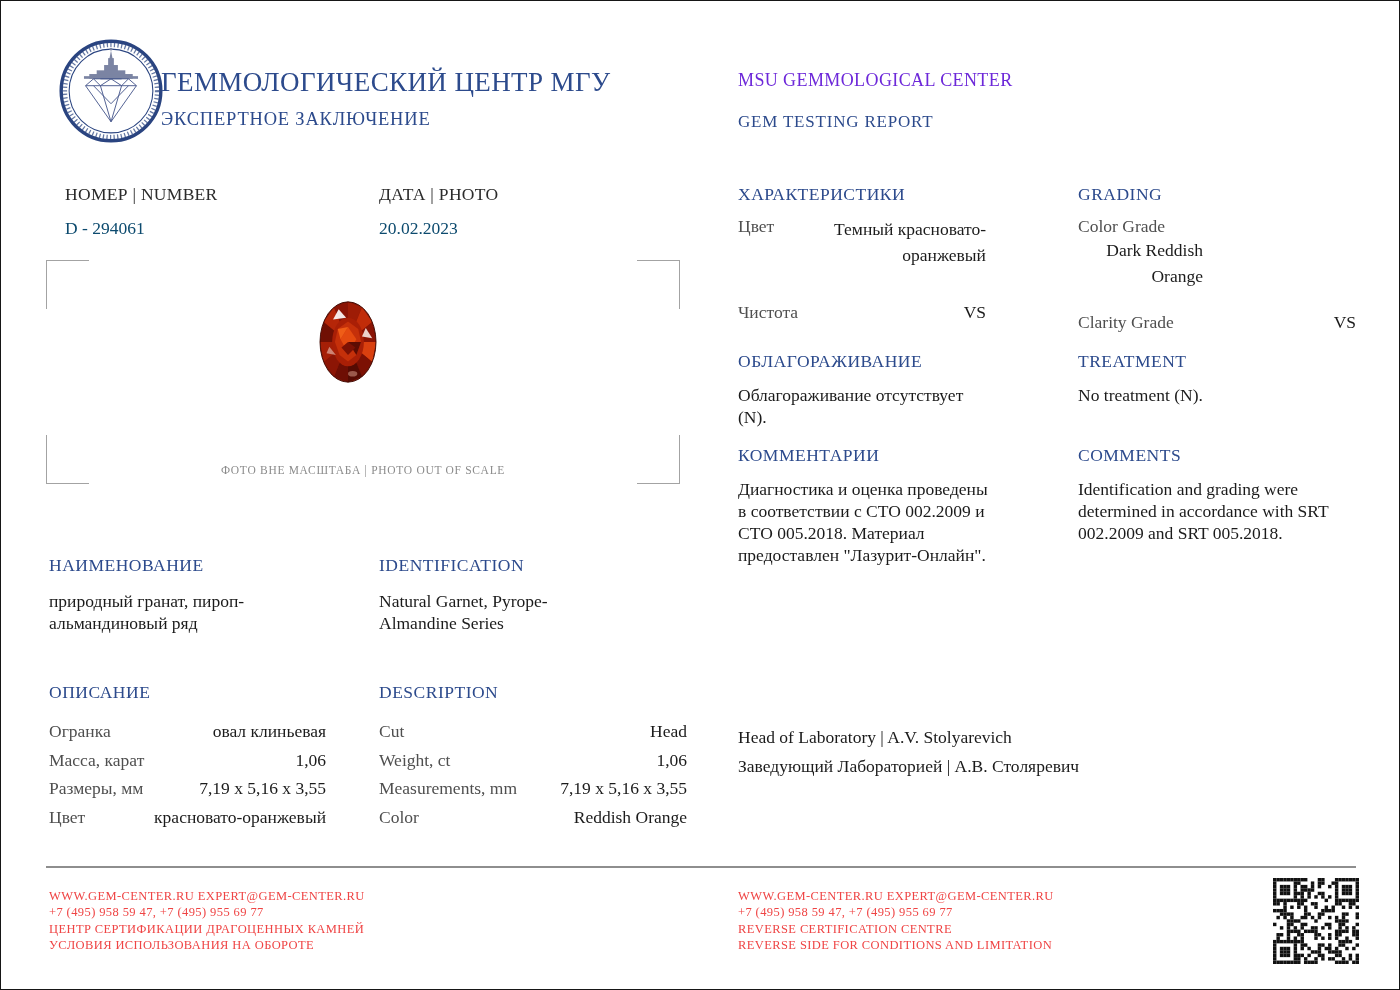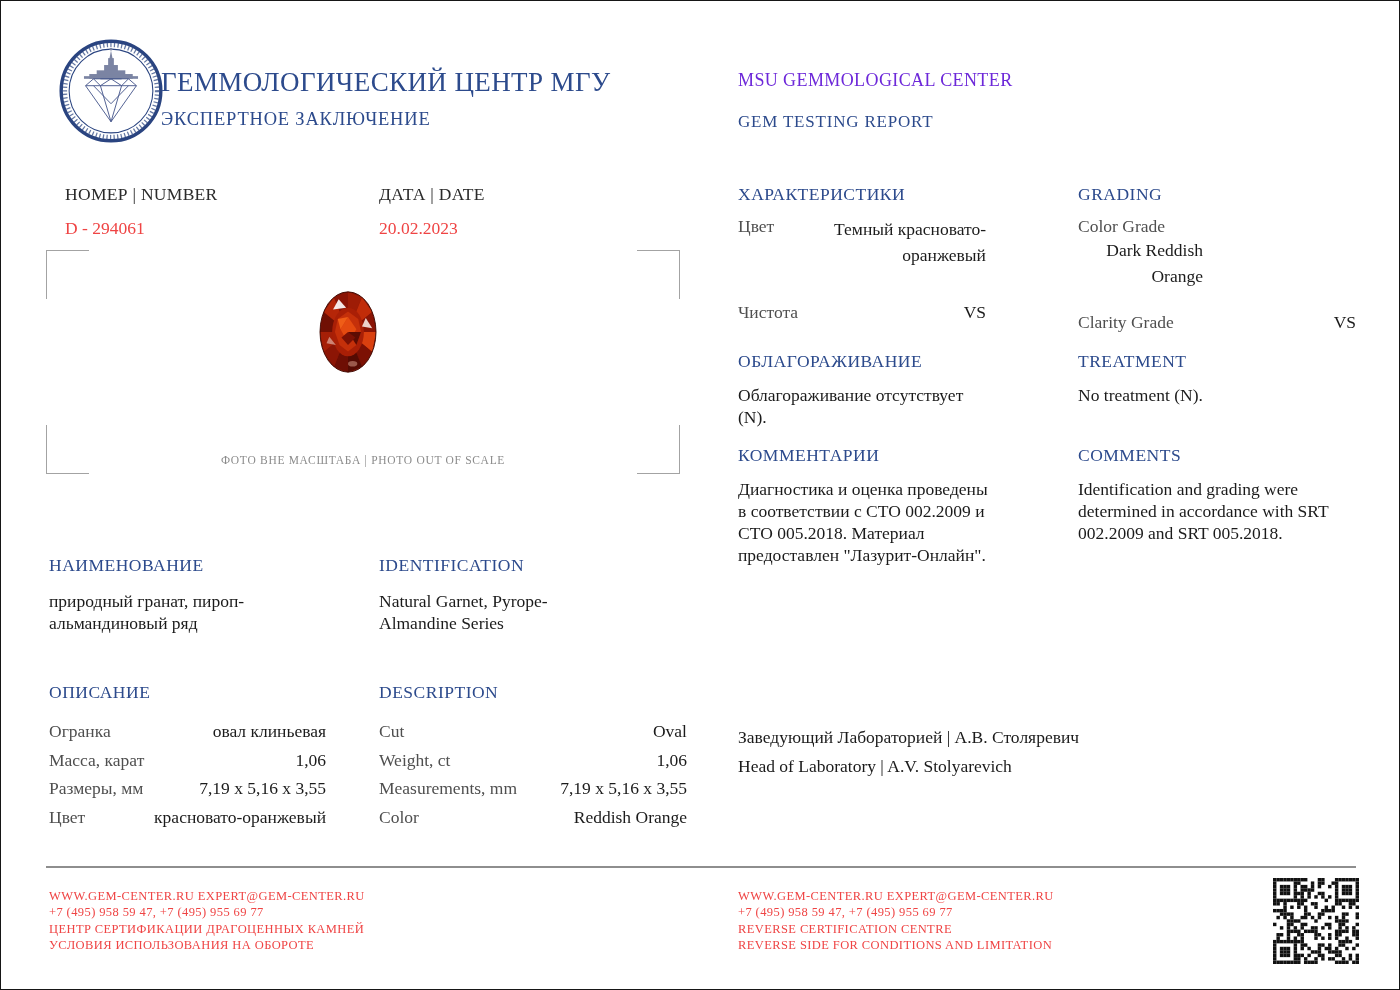--- a/index.html
+++ b/index.html
@@ -25,24 +25,24 @@
   
   .section-title{font-size:17.5px;color:#2c4a8c;letter-spacing:0.5px;white-space:nowrap;}
   .body-text{font-size:17.5px;line-height:22px;color:#1b1b1b;margin-top:12px;}
   .kv-label{font-size:17.5px;color:#4f4f4f;}
   .kv-value{font-size:17.5px;color:#1b1b1b;text-align:right;}
   .kv-row{display:flex;justify-content:space-between;align-items:flex-start;}
   .desc-rows .kv-row{line-height:28.5px;}
   .desc-rows{margin-top:14px;}
 
   .num-label{font-size:17.5px;color:#2b2b2b;letter-spacing:0.3px;white-space:nowrap;}
-  .num-value{font-size:17.5px;color:#ef4444;margin-top:13px;white-space:nowrap;}
+  .num-value{font-size:17.5px;color:#0c4a6e;margin-top:13px;white-space:nowrap;}
 
   
-  .photo-frame{position:absolute;left:45px;top:249px;width:634px;height:224px;}
+  .photo-frame{position:absolute;left:45px;top:259px;width:634px;height:224px;}
   .bk{position:absolute;width:42px;height:48px;}
   .bk.tl{left:0;top:0;border-top:1.5px solid #a3a3a3;border-left:1.5px solid #a3a3a3;}
   .bk.tr{right:0;top:0;border-top:1.5px solid #a3a3a3;border-right:1.5px solid #a3a3a3;}
   .bk.bl{left:0;bottom:0;border-bottom:1.5px solid #a3a3a3;border-left:1.5px solid #a3a3a3;}
   .bk.br{right:0;bottom:0;border-bottom:1.5px solid #a3a3a3;border-right:1.5px solid #a3a3a3;}
   .photo-caption{
     position:absolute;left:0;bottom:8px;width:100%;
     text-align:center;font-size:11.5px;color:#8b8b8b;letter-spacing:0.7px;white-space:nowrap;
   }
   .gem{position:absolute;left:272px;top:40px;}
@@ -89,21 +89,21 @@
   <div class="abs doc-title" style="left:160px;top:108px;">ЭКСПЕРТНОЕ ЗАКЛЮЧЕНИЕ</div>
   <div class="abs org-title" style="left:160px;top:66px;">ГЕММОЛОГИЧЕСКИЙ ЦЕНТР МГУ</div>
   <div class="abs org-title-en" style="left:737px;top:69px;">MSU GEMMOLOGICAL CENTER</div>
   <div class="abs doc-title-en" style="left:737px;top:111px;">GEM TESTING REPORT</div>
 
   <div class="abs" style="left:48px;top:183px;margin-left:16px;">
     <div class="num-label">НОМЕР | NUMBER</div>
     <div class="num-value">D - 294061</div>
   </div>
   <div class="abs" style="left:378px;top:183px;">
-    <div class="num-label">ДАТА | DATE</div>
+    <div class="num-label">ДАТА | PHOTO</div>
     <div class="num-value">20.02.2023</div>
   </div>
 
   <div class="photo-frame">
     <div class="bk tl"></div>
     <div class="bk tr"></div>
     <div class="bk bl"></div>
     <div class="bk br"></div>
 
     <svg class="gem" width="60" height="84" viewBox="0 0 64 90">
@@ -209,40 +209,40 @@
         <span class="kv-value">красновато-оранжевый</span>
       </div>
     </div>
   </div>
 
   <div class="abs" style="left:378px;top:681px;width:308px;">
     <div class="section-title">DESCRIPTION</div>
     <div class="desc-rows">
       <div class="kv-row">
         <span class="kv-label">Cut</span>
-        <span class="kv-value">Oval</span>
+        <span class="kv-value">Head</span>
       </div>
       <div class="kv-row">
         <span class="kv-label">Weight, ct</span>
         <span class="kv-value">1,06</span>
       </div>
       <div class="kv-row">
         <span class="kv-label">Measurements, mm</span>
         <span class="kv-value">7,19 x 5,16 x 3,55</span>
       </div>
       <div class="kv-row">
         <span class="kv-label">Color</span>
         <span class="kv-value">Reddish Orange</span>
       </div>
     </div>
   </div>
 
   <div class="abs signature" style="left:737px;top:722px;">
+    <div>Head of Laboratory | A.V. Stolyarevich</div>
     <div>Заведующий Лабораторией | А.В. Столяревич</div>
-    <div>Head of Laboratory | A.V. Stolyarevich</div>
   </div>
 
   <div class="divider"></div>
 
   <div class="abs footer-block" style="left:48px;top:887px;">
     <div>WWW.GEM-CENTER.RU EXPERT@GEM-CENTER.RU</div>
     <div>+7 (495) 958 59 47, +7 (495) 955 69 77</div>
     <div>ЦЕНТР СЕРТИФИКАЦИИ ДРАГОЦЕННЫХ КАМНЕЙ</div>
     <div>УСЛОВИЯ ИСПОЛЬЗОВАНИЯ НА ОБОРОТЕ</div>
   </div>

